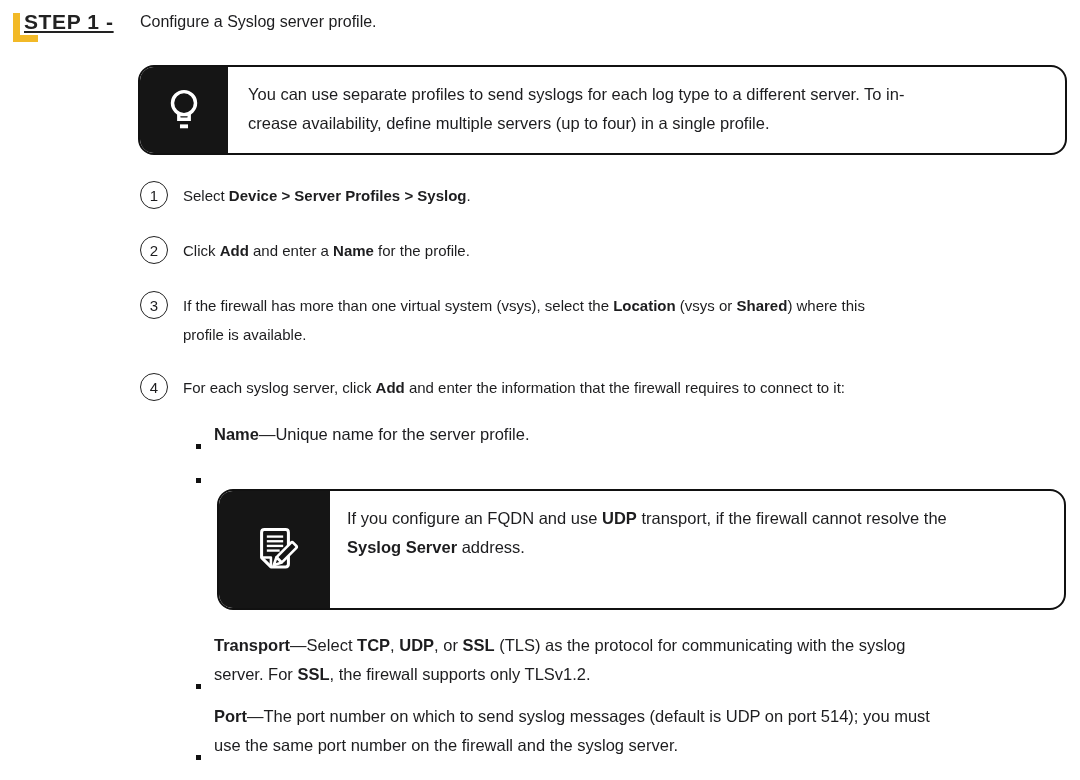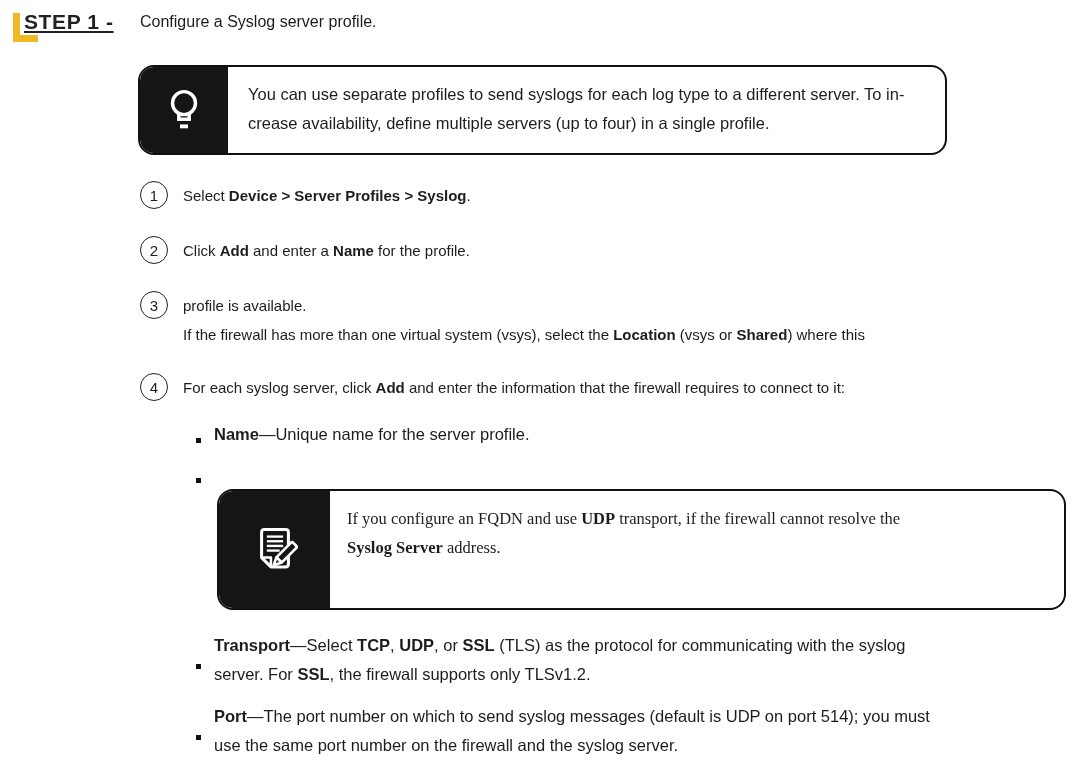--- a/index.html
+++ b/index.html
@@ -32,45 +32,45 @@
     display: flex; background: #fff;
     border: 2px solid #111; border-radius: 16px;
     overflow: hidden;
   }
   .callout-icon-panel {
     background: #151515;
     display: flex; align-items: center; justify-content: center;
     border-radius: 13px 0 0 13px;
   }
   .callout-body { font-size: 16.5px; }
-  .tip { margin: 21px 0 0 138px; width: 809px; min-height: 90px; }
+  .tip { margin: 21px 0 0 138px; width: 929px; min-height: 90px; }
   .tip .callout-icon-panel { flex: 0 0 88px; }
   .tip .callout-body { padding: 13px 20px 10px 20px; }
-  .note { margin: 6px 0 21px 21px; width: 849px; min-height: 121px; font-family: Liberation Serif, serif; }
+  .note { margin: 6px 0 21px 21px; width: 849px; min-height: 121px; }
   .note .callout-icon-panel { flex: 0 0 111px; }
   .note .callout-body { padding: 13px 18px 10px 17px; }
   .rich-line { line-height: 29px; }
 
   
   .steps { list-style: none; margin: 26px 0 0 0; padding: 0 0 0 140px; }
   .step-row { display: flex; gap: 15px; align-items: flex-start; }
   .step-row.s1, .step-row.s2 { margin-bottom: 26px; }
   .step-row.s3 { margin-bottom: 24px; }
   .step-row.s4 { margin-bottom: 18px; }
   .step-num {
     flex: 0 0 auto; width: 28px; height: 28px;
     border: 1.6px solid #222; border-radius: 50%;
     display: flex; align-items: center; justify-content: center;
     font-size: 15px; color: #1d1d1f;
   }
   .step-text { font-size: 15px; max-width: 880px; }
 
   
   .bullets { list-style: none; margin: 0; padding: 0 0 0 196px; }
-  .bullet-row { display: flex; gap: 13px; align-items: center; }
+  .bullet-row { display: flex; gap: 13px; align-items: flex-end; }
   .bullet-row.b1 { margin-bottom: 17px; }
   .bullet-row.b2 { margin-bottom: 0; }
   .bullet-row.b3 { margin-bottom: 13px; }
   .sq { flex: 0 0 auto; width: 5px; height: 5px; background: #111; margin-top: 12px; }
   .bullet-text { font-size: 16.5px; max-width: 850px; }
 </style>
 </head>
 <body>
 
 <div class="page">
@@ -104,22 +104,22 @@
     </li>
     <li class="step-row s2">
       <span class="step-num">2</span>
       <div class="step-text">
           <div class="rich-line"><span>Click </span><b>Add</b><span> and enter a </span><b>Name</b><span> for the profile.</span></div>
         </div>
     </li>
     <li class="step-row s3">
       <span class="step-num">3</span>
       <div class="step-text">
+          <div class="rich-line"><span>If the firewall has more than one virtual system (vsys), select the </span><b>Location</b><span> (vsys or </span><b>Shared</b><span>) where this</span></div>
           <div class="rich-line"><span>profile is available.</span></div>
-          <div class="rich-line"><span>If the firewall has more than one virtual system (vsys), select the </span><b>Location</b><span> (vsys or </span><b>Shared</b><span>) where this</span></div>
         </div>
     </li>
     <li class="step-row s4">
       <span class="step-num">4</span>
       <div class="step-text">
           <div class="rich-line"><span>For each syslog server, click </span><b>Add</b><span> and enter the information that the firewall requires to connect to it:</span></div>
         </div>
     </li>
   </ol>
 

